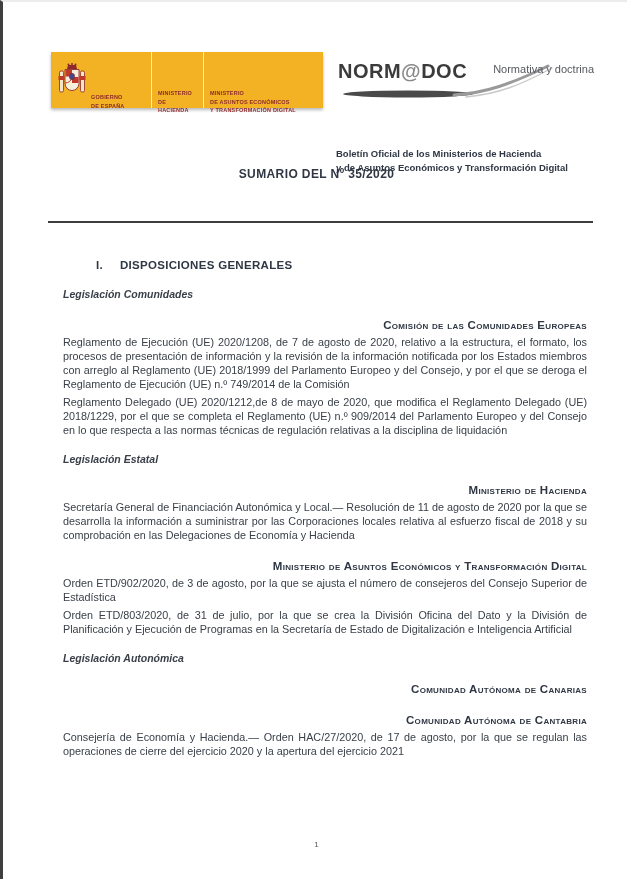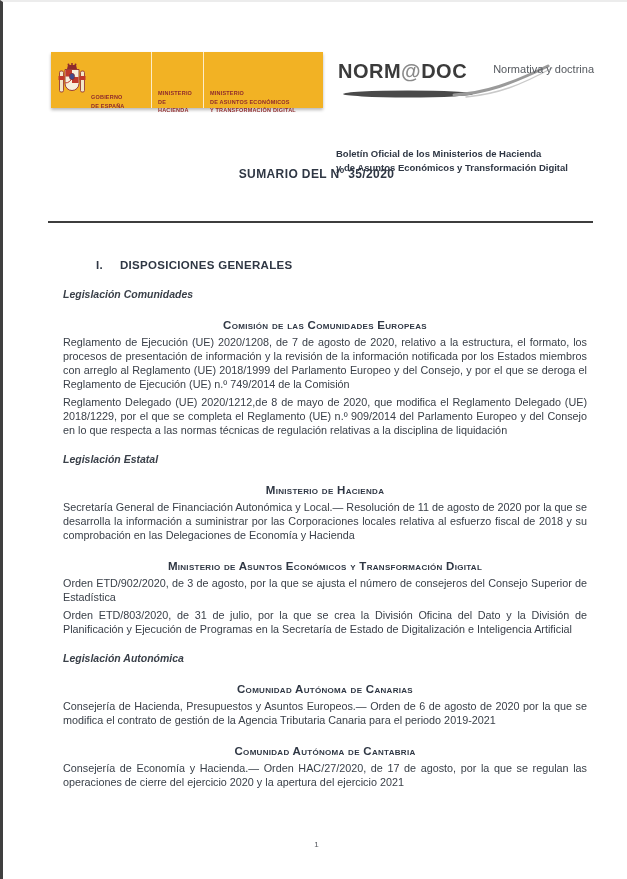--- a/index.html
+++ b/index.html
@@ -84,21 +84,21 @@
   .section-num { display:inline-block; width:24px; }
   .kicker {
     margin-top:15px; margin-bottom:14px;
     font-weight:bold; font-style:italic;
     font-size:10.5px; text-align:left;
   }
   .org {
     margin-top:17px; margin-bottom:3px;
     font-weight:bold; font-variant:small-caps;
     font-size:11.5px; letter-spacing:0.3px;
-    color:#2f3744; text-align:center;
+    color:#2f3744; text-align:right;
   }
   .entry { margin:0 0 4px 0; }
   .lead { font-weight:normal; }
 
   .page-number {
     position:absolute; left:0; top:838px; width:627px;
     text-align:center; font-size:8px; color:#55595f;
   }
 </style>
 </head>
@@ -170,21 +170,20 @@
     <div class="org">Ministerio de Hacienda</div>
     <p class="entry"><span class="lead">Secretaría General de Financiación Autonómica y Local.—</span><span> Resolución de 11 de agosto de 2020 por la que se desarrolla la información a suministrar por las Corporaciones locales relativa al esfuerzo fiscal de 2018 y su comprobación en las Delegaciones de Economía y Hacienda</span></p>
 
     <div class="org">Ministerio de Asuntos Económicos y Transformación Digital</div>
     <p class="entry">Orden ETD/902/2020, de 3 de agosto, por la que se ajusta el número de consejeros del Consejo Superior de Estadística</p>
     <p class="entry">Orden ETD/803/2020, de 31 de julio, por la que se crea la División Oficina del Dato y la División de Planificación y Ejecución de Programas en la Secretaría de Estado de Digitalización e Inteligencia Artificial</p>
 
     <div class="kicker">Legislación Autonómica</div>
 
     <div class="org">Comunidad Autónoma de Canarias</div>
-    <p class="entry"><span class="lead">Consejería de Hacienda, Presupuestos y Asuntos Europeos.—</span><span> Orden de 6 de agosto de 2020 por la que se modifica el contrato de gestión de la Agencia Tributaria Canaria para el periodo 2019-2021</span></p>
 
     <div class="org">Comunidad Autónoma de Cantabria</div>
     <p class="entry"><span class="lead">Consejería de Economía y Hacienda.—</span><span> Orden HAC/27/2020, de 17 de agosto, por la que se regulan las operaciones de cierre del ejercicio 2020 y la apertura del ejercicio 2021</span></p>
 
   </div>
 
   <div class="page-number">1</div>
 
 </div>
 

